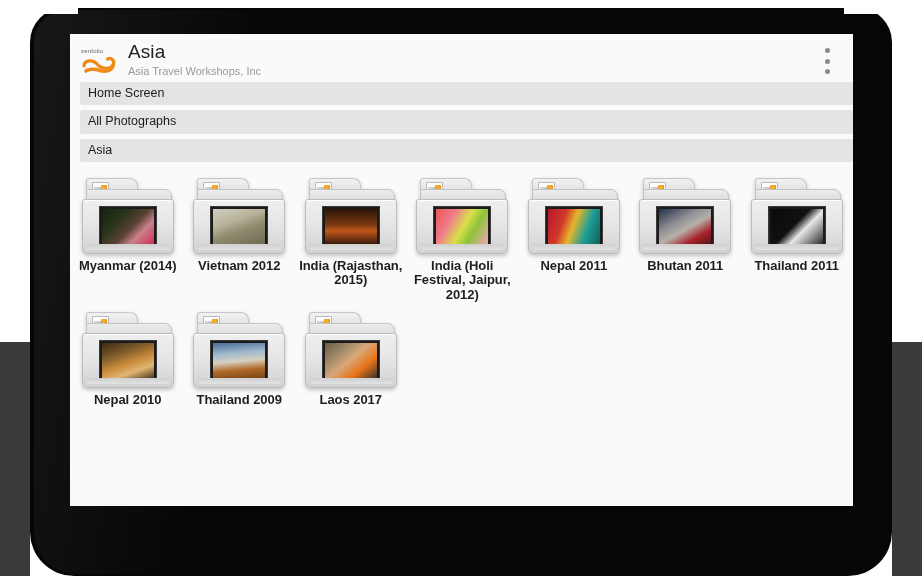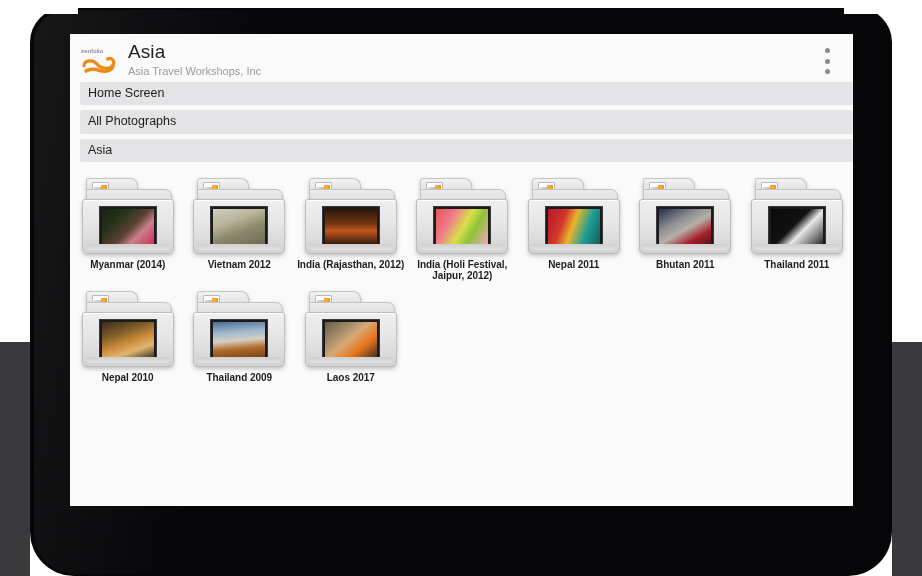--- a/index.html
+++ b/index.html
@@ -247,21 +247,21 @@
   }
   .thumb {
     width: 100%;
     height: 100%;
     overflow: hidden;
     position: relative;
   }
 
   .cell-label {
     margin-top: 5px;
-    font-size: 10px;
+    font-size: 13px;
     font-weight: bold;
     color: #1e1e1e;
     text-align: center;
     line-height: 1.1;
     max-width: 110px;
     letter-spacing: -.05px;
   }
 </style>
 </head>
 <body>
@@ -340,21 +340,21 @@
             <div class="fold-tab">
               <div class="tab-glyph"></div>
             </div>
             <div class="fold-back"></div>
             <div class="fold-front">
               <div class="thumb-frame">
                 <div class="thumb" title="camel silhouette against a warm desert sky" style="background: linear-gradient(rgb(43, 21, 8) 0%, rgb(122, 58, 18) 45%, rgb(194, 86, 26) 62%, rgb(58, 29, 11) 100%);"></div>
               </div>
             </div>
           </div>
-          <div class="cell-label">India (Rajasthan, 2012)</div>
+          <div class="cell-label">India (Rajasthan, 2015)</div>
         </div>
         <div class="cell">
           <div class="folder">
             <div class="fold-tab">
               <div class="tab-glyph"></div>
             </div>
             <div class="fold-back"></div>
             <div class="fold-front">
               <div class="thumb-frame">
                 <div class="thumb" title="man covered in pink and green Holi powder" style="background: linear-gradient(120deg, rgb(232, 85, 79) 0%, rgb(240, 122, 140) 28%, rgb(216, 224, 74) 52%, rgb(143, 194, 58) 70%, rgb(242, 166, 182) 100%);"></div>

